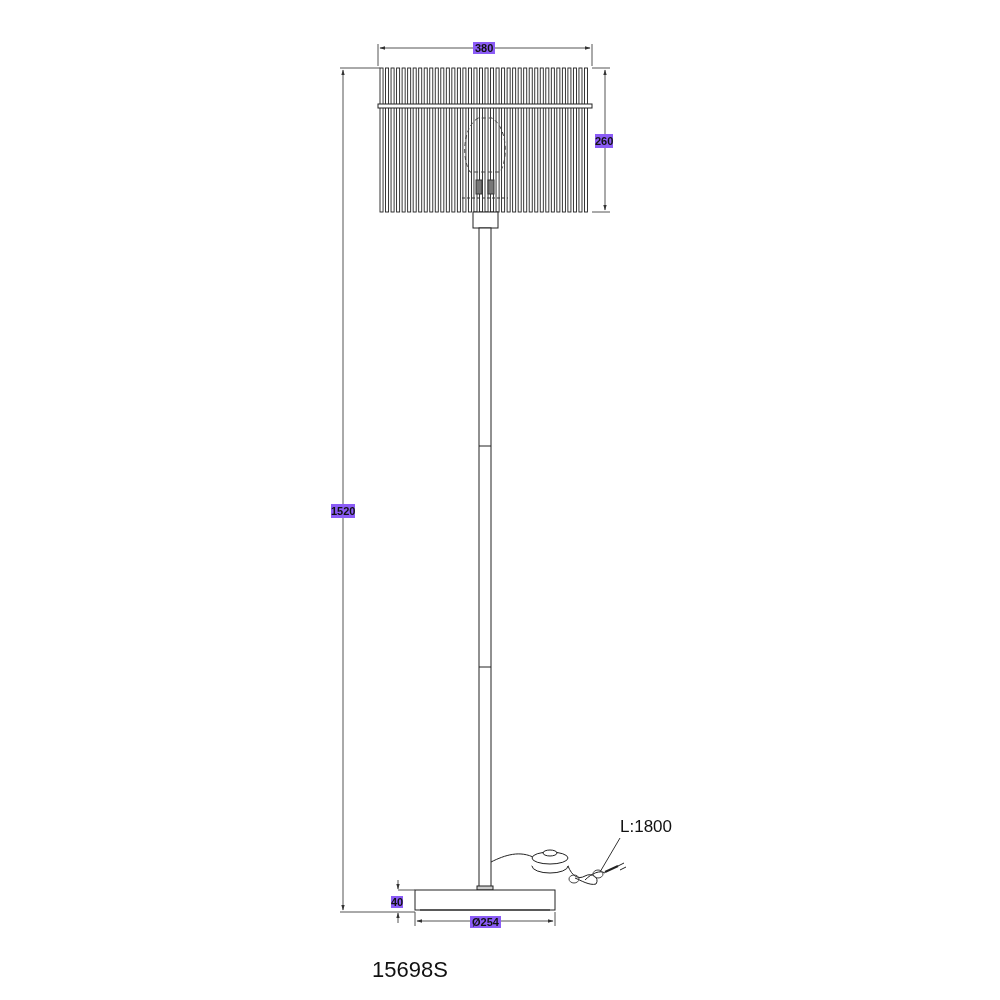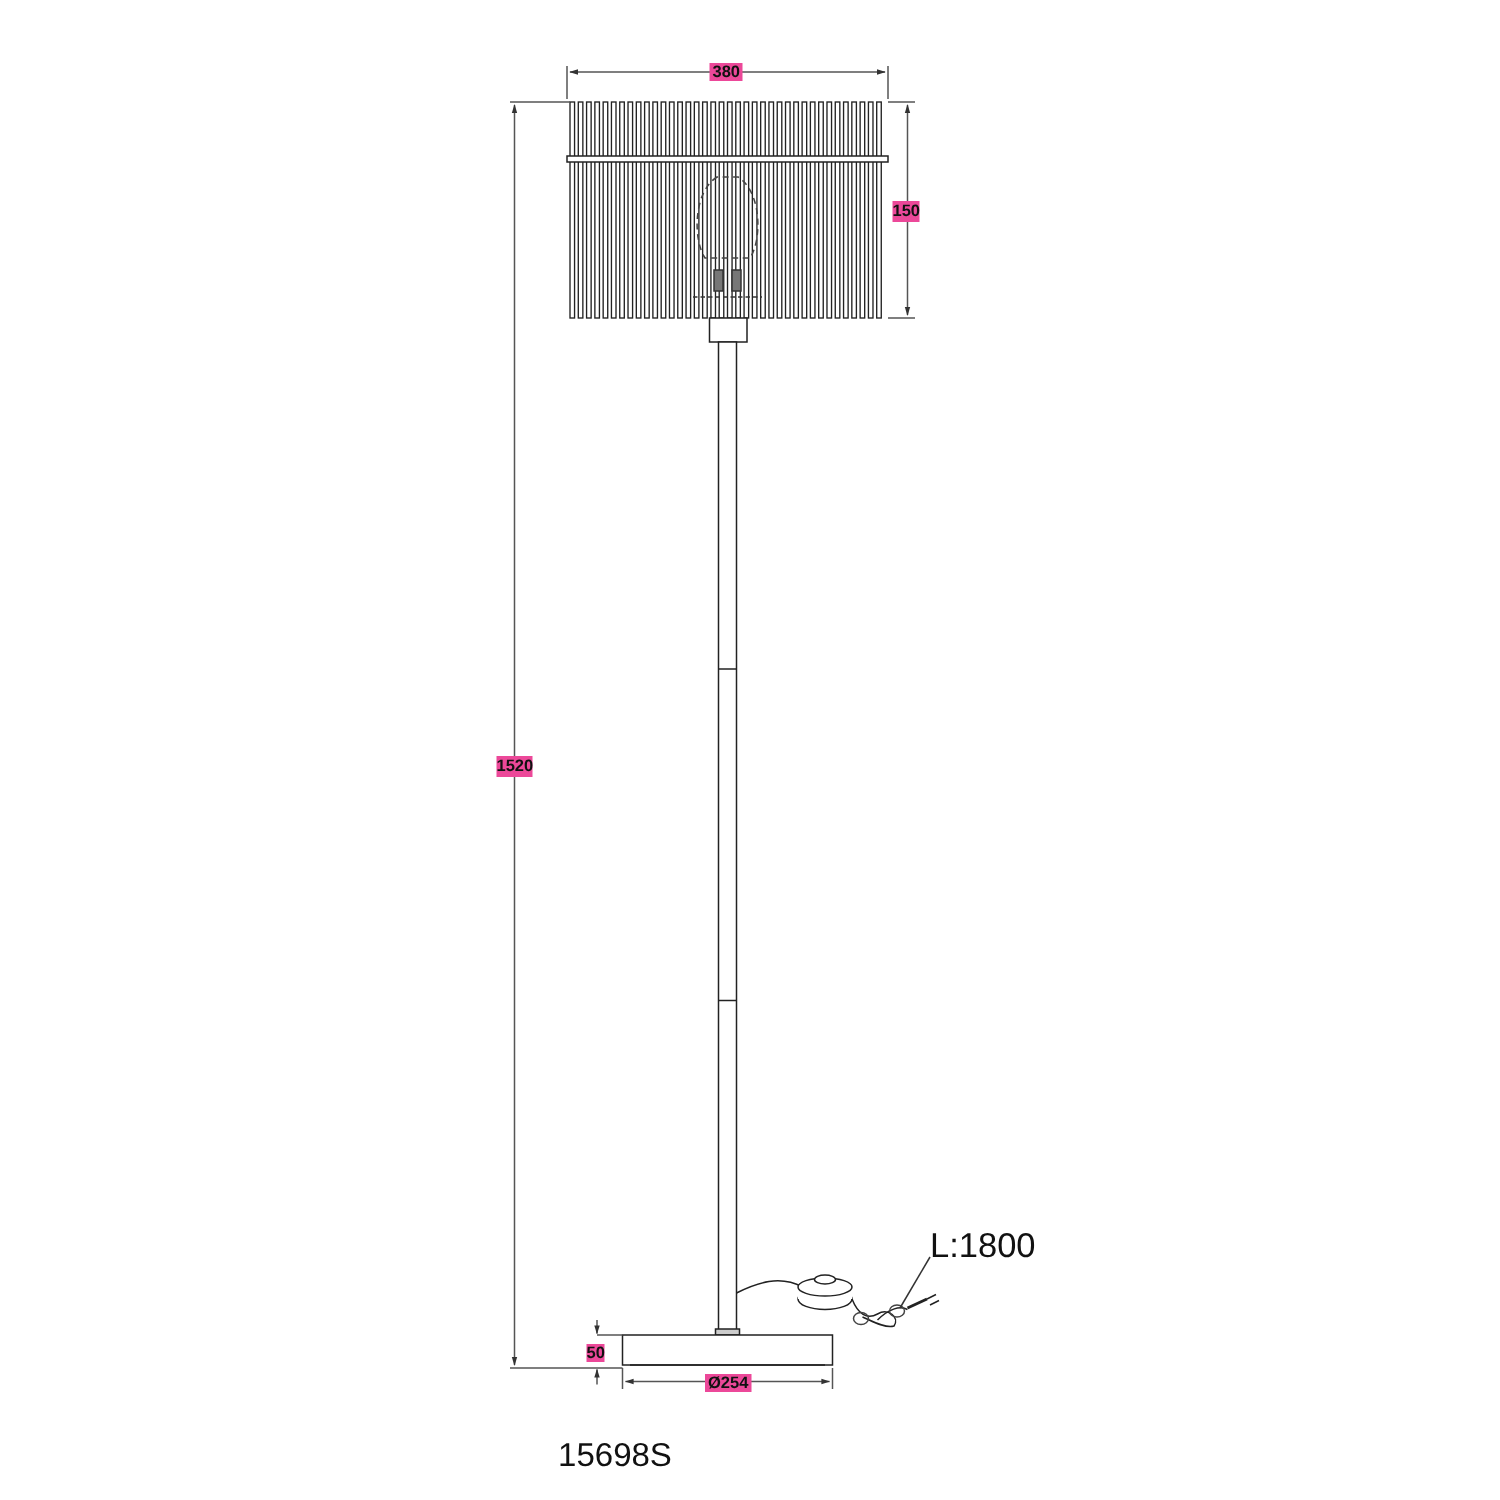--- a/index.html
+++ b/index.html
@@ -1,19 +1,19 @@
 <!DOCTYPE html>
 <html><head>
   <meta charset="utf-8">
   <style>
     html, body { margin: 0; padding: 0; background: #ffffff; }
     body { width: 1000px; height: 1000px; position: relative; overflow: hidden; font-family: "Liberation Sans", sans-serif; }
     #drawing { position: absolute; left: 0; top: 0; }
-    .dim-label { position: absolute; font-family: "Liberation Sans", sans-serif; font-weight: bold; font-size: 11px; color: #111; background: #ec4899; line-height: 12px; }
-    .callout { position: absolute; font-family: "Liberation Sans", sans-serif; font-size: 23px; color: #111; }
+    .dim-label { position: absolute; font-family: "Liberation Sans", sans-serif; font-weight: bold; font-size: 11px; color: #111; background: #8b5cf6; line-height: 12px; }
+    .callout { position: absolute; font-family: "Liberation Sans", sans-serif; font-size: 17px; color: #111; }
     .model { position: absolute; left: 0; width: 820px; text-align: center; top: 957px; font-family: "Liberation Sans", sans-serif; font-size: 22px; color: #111; }
   </style>
 </head>
 <body>
 
 <svg id="drawing" width="1000" height="1000" viewBox="0 0 1000 1000" xmlns="http://www.w3.org/2000/svg">
   <defs>
     <marker id="arr" viewBox="0 0 10 10" refX="9" refY="5" markerWidth="6" markerHeight="6" orient="auto-start-reverse">
       <path d="M0,2 L10,5 L0,8 z" fill="#333"></path>
     </marker>
@@ -124,18 +124,18 @@
   </g>
 
   <g stroke="#555" stroke-width="1">
     <line x1="415" y1="912" x2="415" y2="926"></line>
     <line x1="555" y1="912" x2="555" y2="926"></line>
     <line x1="417" y1="921" x2="553" y2="921" marker-start="url(#arr)" marker-end="url(#arr)"></line>
   </g>
 </svg>
 
 <div class="dim-label" style="left:473px; top:42px; padding:0 2px;">380</div>
-<div class="dim-label" style="left:595px; top:134px; padding:1px 0;">150</div>
+<div class="dim-label" style="left:595px; top:134px; padding:1px 0;">260</div>
 <div class="dim-label" style="left:331px; top:484px; padding:1px 0;margin-top:20px;">1520</div>
-<div class="dim-label" style="left:391px; top:896px;">50</div>
+<div class="dim-label" style="left:391px; top:896px;">40</div>
 <div class="dim-label" style="left:470px; top:916px; padding:0 2px;text-align:right;">Ø254</div>
 <div class="callout" style="left:620px; top:817px;">L:1800</div>
 <div class="model">15698S</div>
 
 </body></html>

